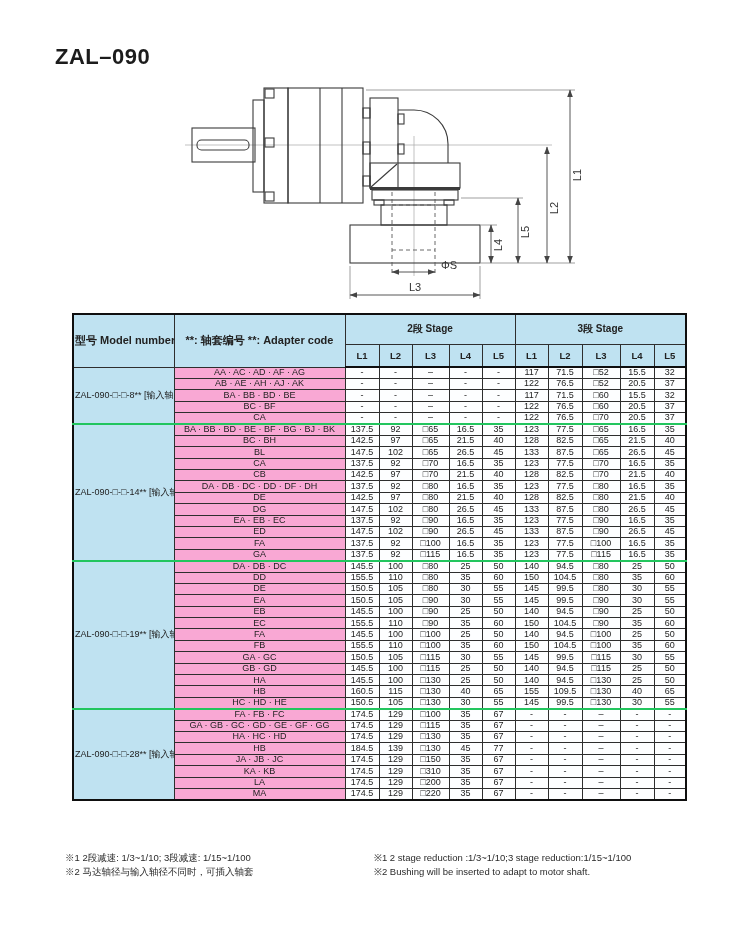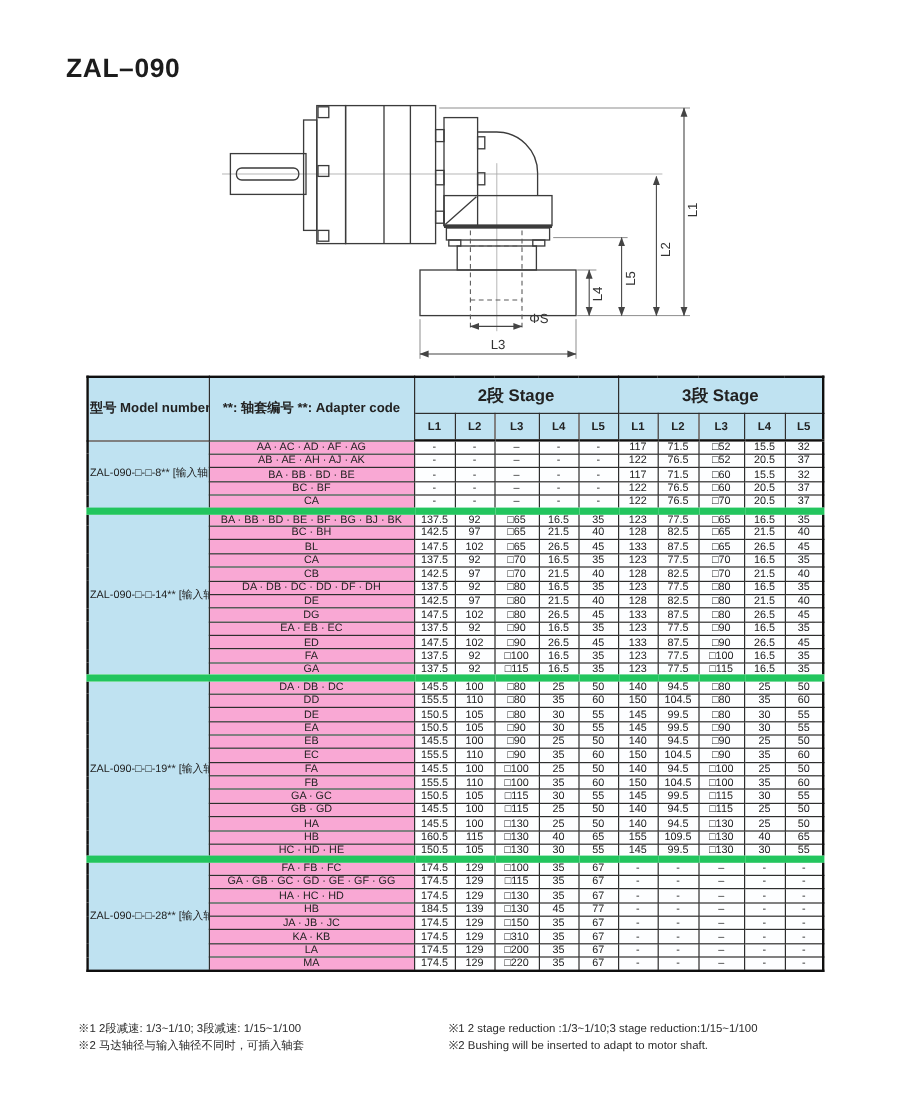--- a/index.html
+++ b/index.html
@@ -17,34 +17,34 @@
   .spec-table-wrap { position:absolute; left:72px; top:313px; }
   table.spec {
     border-collapse:collapse; table-layout:fixed; width:615px;
     font-size:9px; line-height:1.05; color:#222;
   }
   table.spec th, table.spec td {
     border:1px solid #2e2e2e; padding:0 1px; text-align:center;
     overflow:hidden; white-space:nowrap;
   }
   table.spec { border:2px solid #0f0f0f; }
-  th.group-h { height:29px; font-weight:bold; font-size:14px;margin-left:42px; }
+  th.group-h { height:29px; font-weight:bold; font-size:10px;margin-left:42px; }
   th.sub-h   { height:21px; font-weight:bold; font-size:9.5px; }
   thead th { background:#bfe2f1; }
   thead tr.subrow th { border-bottom:2px solid #0f0f0f; }
   th.model-h, th.adapter-h { white-space:pre-line; font-weight:bold; font-size:11px; border-right:2px solid #0f0f0f; }
   td.model-cell {
     background:#bfe2f1; white-space:pre-line; font-size:9px;
     border-right:2px solid #0f0f0f; vertical-align:middle; padding:0 2px;
   }
   td.adapter-cell { border-right:2px solid #0f0f0f; background:#f9a8d4; }
   td.num-cell { background:#fdfeff; }
   td.stage-start { border-left:2px solid #0f0f0f;margin-top:28px; }
   tr.row { height:11.4px; }
-  tr.group-start td { border-top:6px solid #22c55e; }
+  tr.group-start td { border-top:2px solid #22c55e; }
 
   .notes { position:absolute; top:851px; left:0; width:750px; font-size:9.5px; color:#2a2a2a; }
   .note { position:absolute; white-space:pre-line; line-height:1.45; }
   .note-zh { left:65px; top:0; }
   .note-en { left:362px; top:0;margin-left:12px; }
 
   svg text { font-family:"Liberation Sans", sans-serif; font-size:11px; fill:#333; }
 </style>
 </head>
 <body>

